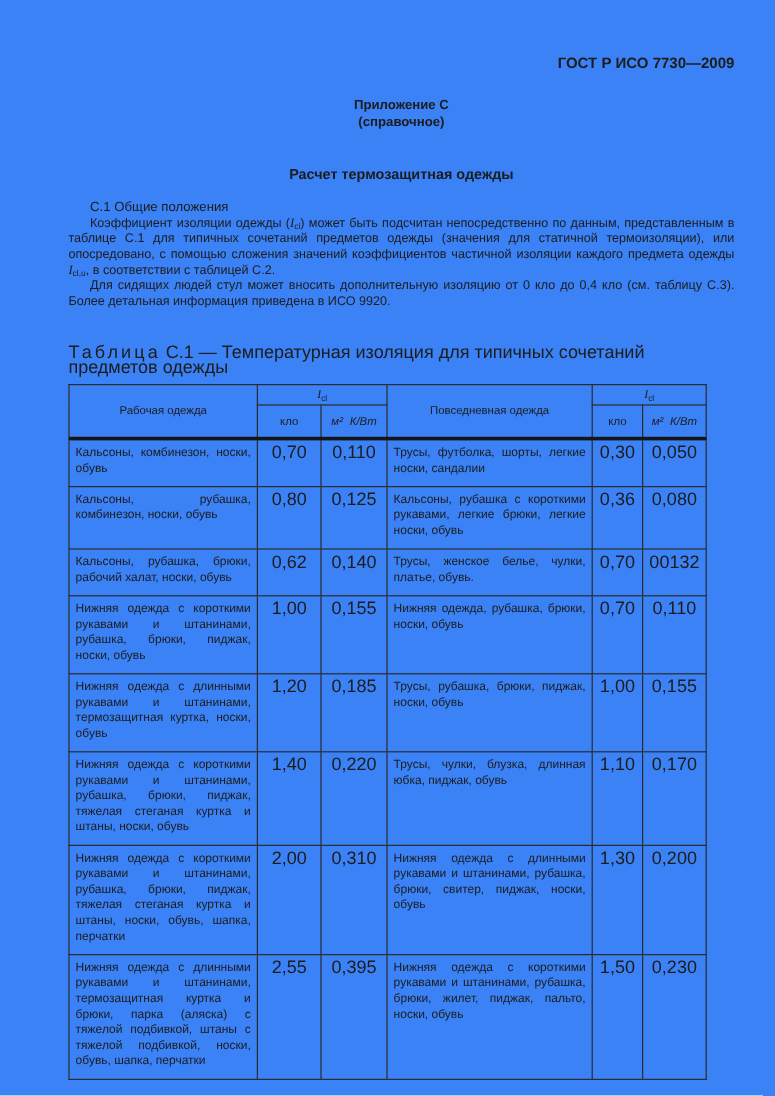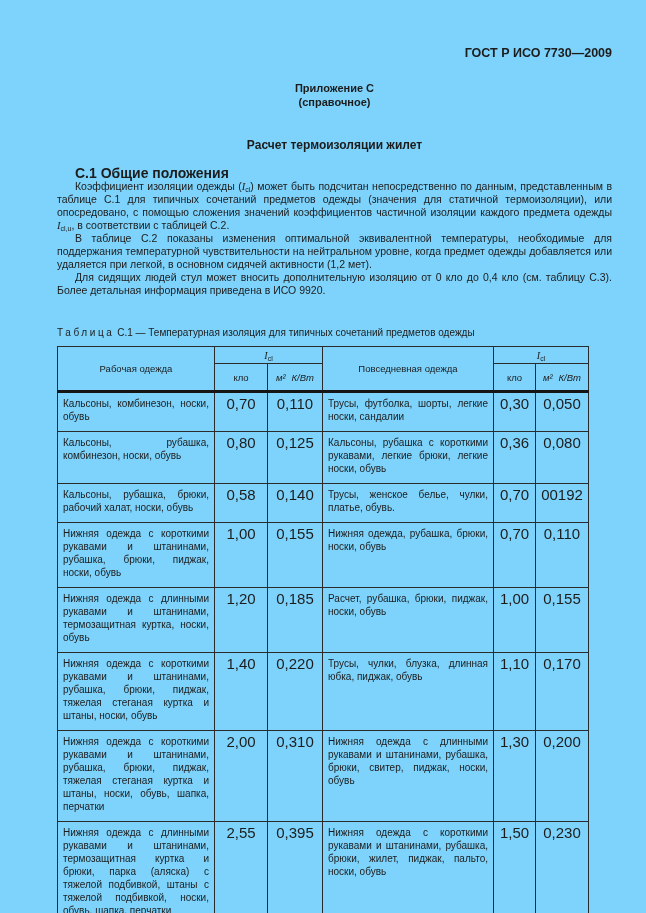--- a/index.html
+++ b/index.html
@@ -13,21 +13,21 @@
     position: relative;
     font-family: "Liberation Sans", sans-serif;
     color: #1c1c1c;
     -webkit-font-smoothing: antialiased;
   }
   .page {
     position: absolute;
     inset: 0;
     box-sizing: border-box;
     padding: 46px 34px 0 57px;
-    background: #7dd3fc;
+    background: #3b82f6;
   }
   .doc-header {
     text-align: right;
     font-size: 12.5px;
     font-weight: bold;
     line-height: 14px;
     margin-bottom: 21px;
   }
   .appendix {
     text-align: center;
@@ -37,22 +37,22 @@
     margin-top: 20px;
   }
   .title {
     text-align: center;
     font-size: 12px;
     font-weight: bold;
     margin: 29px 0 0 0;
     line-height: 14px;
   }
   .section-heading {
-    font-size: 14px;
-    font-weight: bold;
+    font-size: 11px;
+    font-weight: normal;
     line-height: 13px;
     margin: 15px 0 0 0;
     text-indent: 18px;
   }
   .body-p {
     font-size: 10.5px;
     line-height: 13px;
     text-align: justify;
     text-indent: 18px;
     margin: 0;
@@ -62,21 +62,21 @@
     font-style: italic;
     font-size: 10.5px;
   }
   sub.sym-sub {
     font-size: 7px;
     line-height: 0;
     vertical-align: -2px;
     letter-spacing: 0;
   }
   .caption {
-    font-size: 10px;
+    font-size: 15px;
     line-height: 13px;
     margin: 29px 0 7px 0;
     text-align: left;
   }
   .caption .spaced {
     letter-spacing: 2.6px;
   }
   table.main {
     border-collapse: collapse;
     width: 531px;
@@ -125,27 +125,26 @@
 
   <div class="doc-header">
     <span>ГОСТ Р ИСО 7730—2009</span>
   </div>
 
   <div class="appendix">
     <div>Приложение С</div>
     <div>(справочное)</div>
   </div>
 
-  <div class="title">Расчет термоизоляции жилет</div>
+  <div class="title">Расчет термозащитная одежды</div>
 
   <p class="section-heading">С.1 Общие положения</p>
 
   <p class="body-p"><span>Коэффициент изоляции одежды (</span><span class="sym-i">I</span><sub class="sym-sub">cl</sub><span>) может быть подсчитан непосредственно по данным, представленным в таблице С.1 для типичных сочетаний предметов одежды (значения для статичной термоизоляции), или опосредовано, с помощью сложения значений коэффициентов частичной изоляции каждого предмета одежды </span><span class="sym-i">I</span><sub class="sym-sub">cl,u</sub><span>, в соответствии с таблицей С.2.</span></p>
 
-  <p class="body-p">В таблице С.2 показаны изменения оптимальной эквивалентной температуры, необходимые для поддержания температурной чувствительности на нейтральном уровне, когда предмет одежды добавляется или удаляется при легкой, в основном сидячей активности (1,2 мет).</p>
 
   <p class="body-p">Для сидящих людей стул может вносить дополнительную изоляцию от 0 кло до 0,4 кло (см. таблицу С.3). Более детальная информация приведена в ИСО 9920.</p>
 
   <p class="caption"><span class="spaced">Таблица</span> <span>С.1</span> <span>— Температурная изоляция для типичных сочетаний предметов одежды</span></p>
 
   <table class="main">
     <colgroup>
       <col style="width:157px">
       <col style="width:53px">
       <col style="width:55px">
@@ -179,39 +178,39 @@
       <tr>
         <td class="txt">Кальсоны, рубашка, комбинезон, носки, обувь</td>
         <td class="num">0,80</td>
         <td class="num">0,125</td>
         <td class="txt">Кальсоны, рубашка с короткими рукавами, легкие брюки, легкие носки, обувь</td>
         <td class="num">0,36</td>
         <td class="num">0,080</td>
       </tr>
       <tr>
         <td class="txt">Кальсоны, рубашка, брюки, рабочий халат, носки, обувь</td>
-        <td class="num">0,58</td>
+        <td class="num">0,62</td>
         <td class="num">0,140</td>
         <td class="txt">Трусы, женское белье, чулки, платье, обувь.</td>
         <td class="num">0,70</td>
-        <td class="num">00192</td>
+        <td class="num">00132</td>
       </tr>
       <tr>
         <td class="txt">Нижняя одежда с короткими рукавами и штанинами, рубашка, брюки, пиджак, носки, обувь</td>
         <td class="num">1,00</td>
         <td class="num">0,155</td>
         <td class="txt">Нижняя одежда, рубашка, брюки, носки, обувь</td>
         <td class="num">0,70</td>
         <td class="num">0,110</td>
       </tr>
       <tr>
         <td class="txt">Нижняя одежда с длинными рукавами и штанинами, термозащитная куртка, носки, обувь</td>
         <td class="num">1,20</td>
         <td class="num">0,185</td>
-        <td class="txt">Расчет, рубашка, брюки, пиджак, носки, обувь</td>
+        <td class="txt">Трусы, рубашка, брюки, пиджак, носки, обувь</td>
         <td class="num">1,00</td>
         <td class="num">0,155</td>
       </tr>
       <tr>
         <td class="txt">Нижняя одежда с короткими рукавами и штанинами, рубашка, брюки, пиджак, тяжелая стеганая куртка и штаны, носки, обувь</td>
         <td class="num">1,40</td>
         <td class="num">0,220</td>
         <td class="txt">Трусы, чулки, блузка, длинная юбка, пиджак, обувь</td>
         <td class="num">1,10</td>
         <td class="num">0,170</td>

